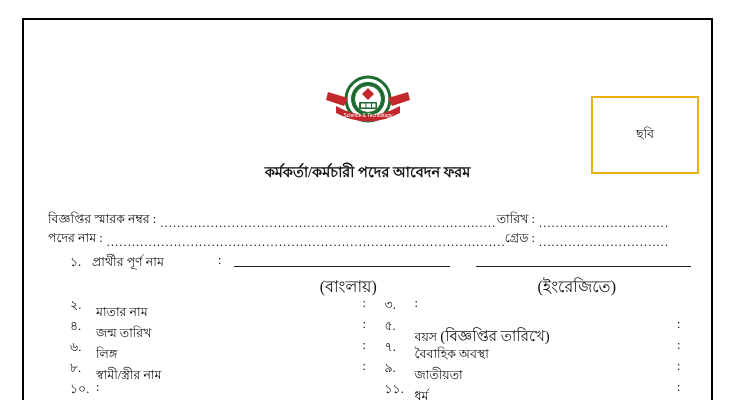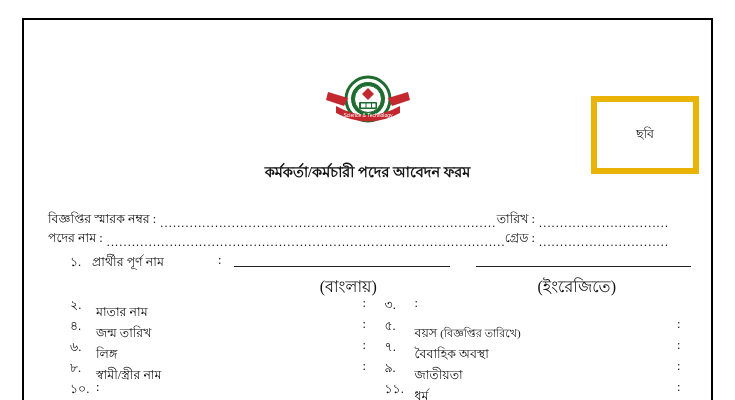--- a/index.html
+++ b/index.html
@@ -56,21 +56,21 @@
   }
   .logo-svg { display: block; }
 
   
   .photo-box {
     position: absolute;
     right: 14px;
     top: 78px;
     width: 108px;
     height: 78px;
-    border: 6px solid #eab308;
+    border: 2px solid #eab308;
     box-sizing: border-box;
     display: flex;
     align-items: center;
     justify-content: center;
     font-size: 12.5px;
   }
 
   
   .title-block {
     position: absolute;
@@ -177,21 +177,21 @@
   }
   .cellpair {
     flex: 1 1 0;
     display: flex;
     align-items: flex-start;
   }
   .cellpair.left { padding-right: 8px; }
   .cellpair .num { width: 26px; flex: 0 0 26px; }
   .cellpair .lbl { flex: 1 1 auto; margin-top: 7px; }
   .cellpair .colon { width: 14px; flex: 0 0 14px; text-align: left; }
-  .tiny { font-size: 11px; }
+  .tiny { font-size: 15px; }
 
   
   .cellpair.right .num { width: 30px; flex: 0 0 30px; }
 </style>
 </head>
 <body>
 
 <div class="page">
 
   <div class="form-border"></div>

